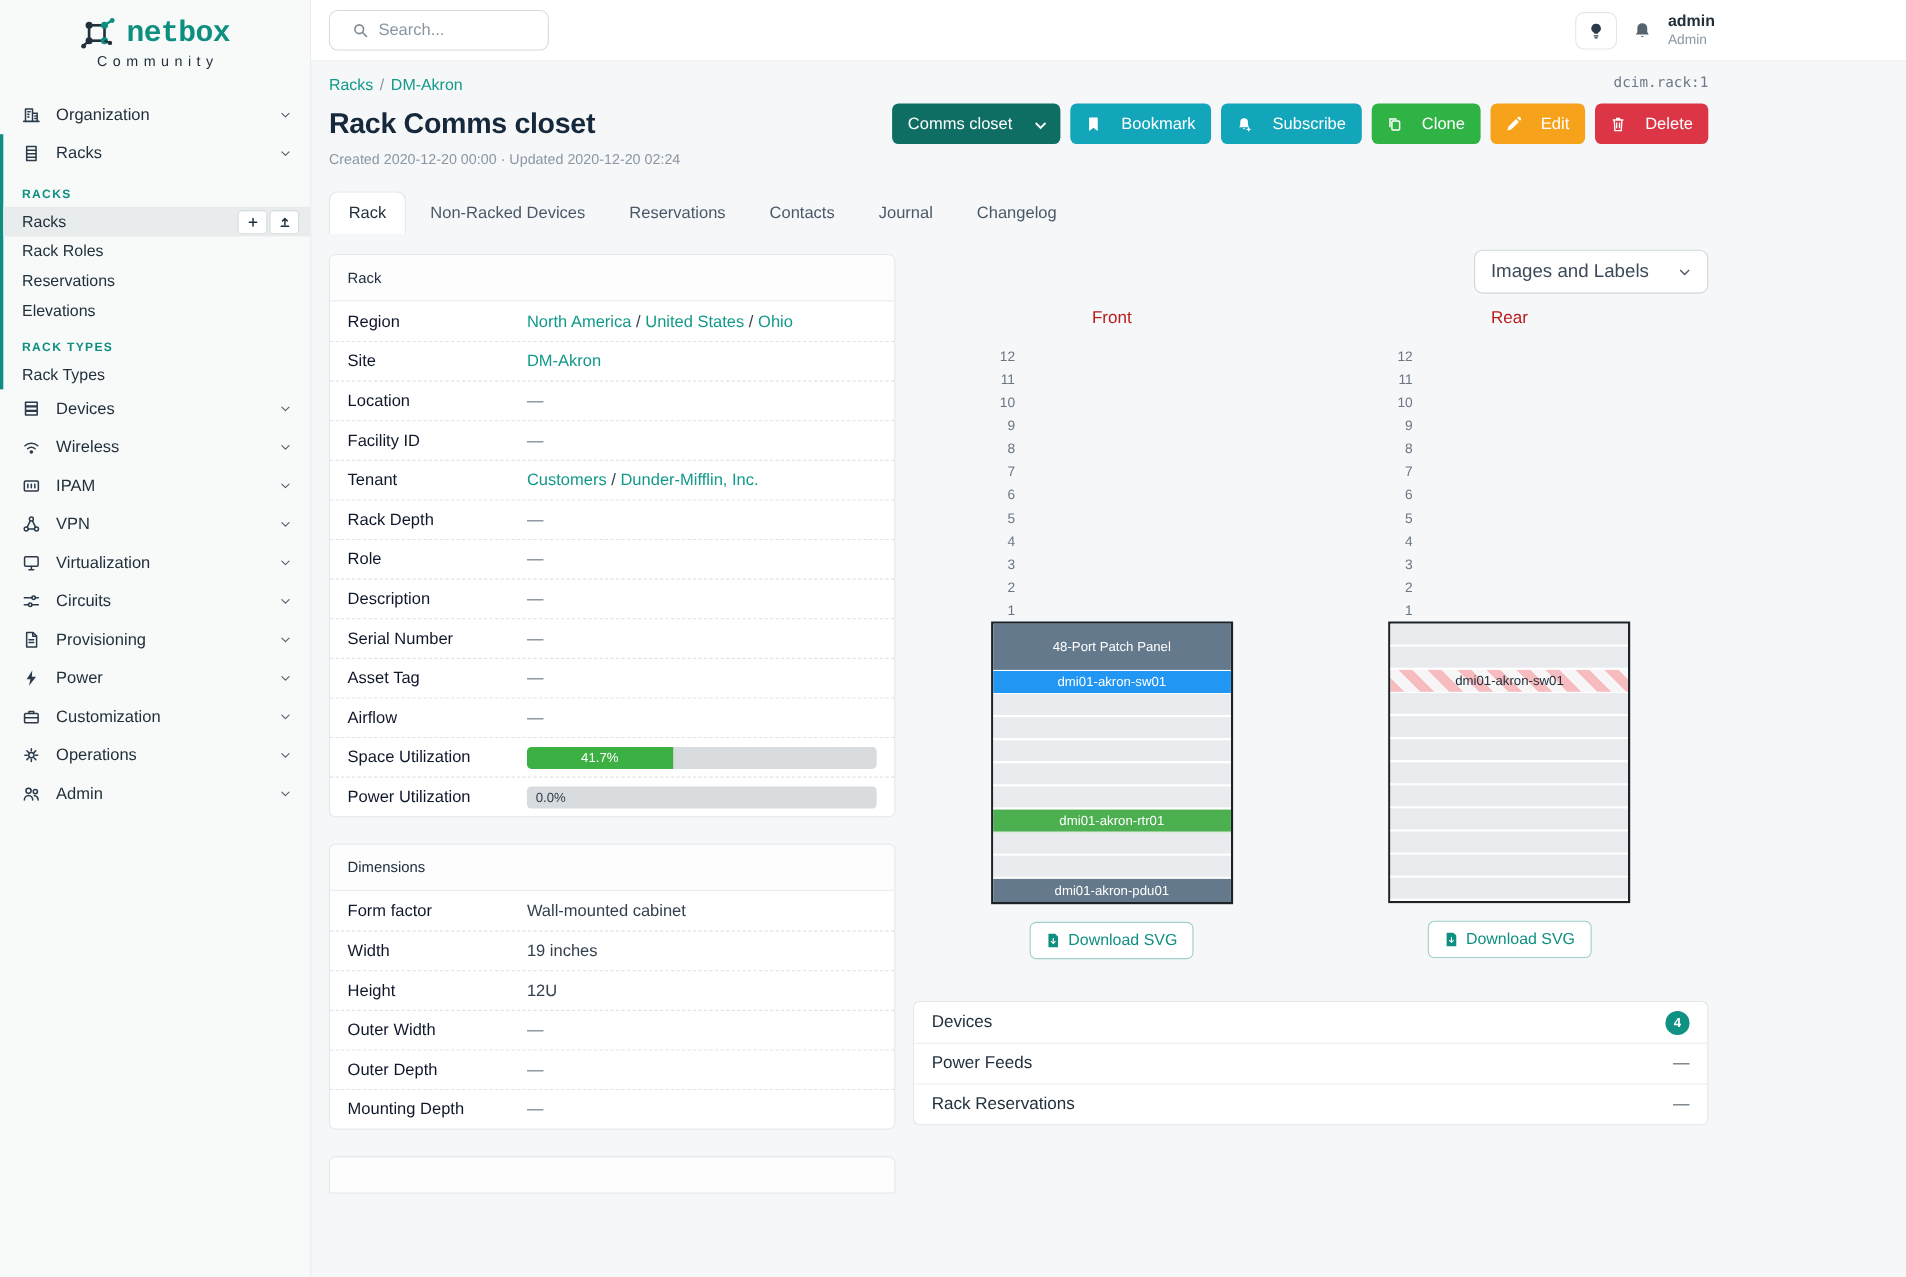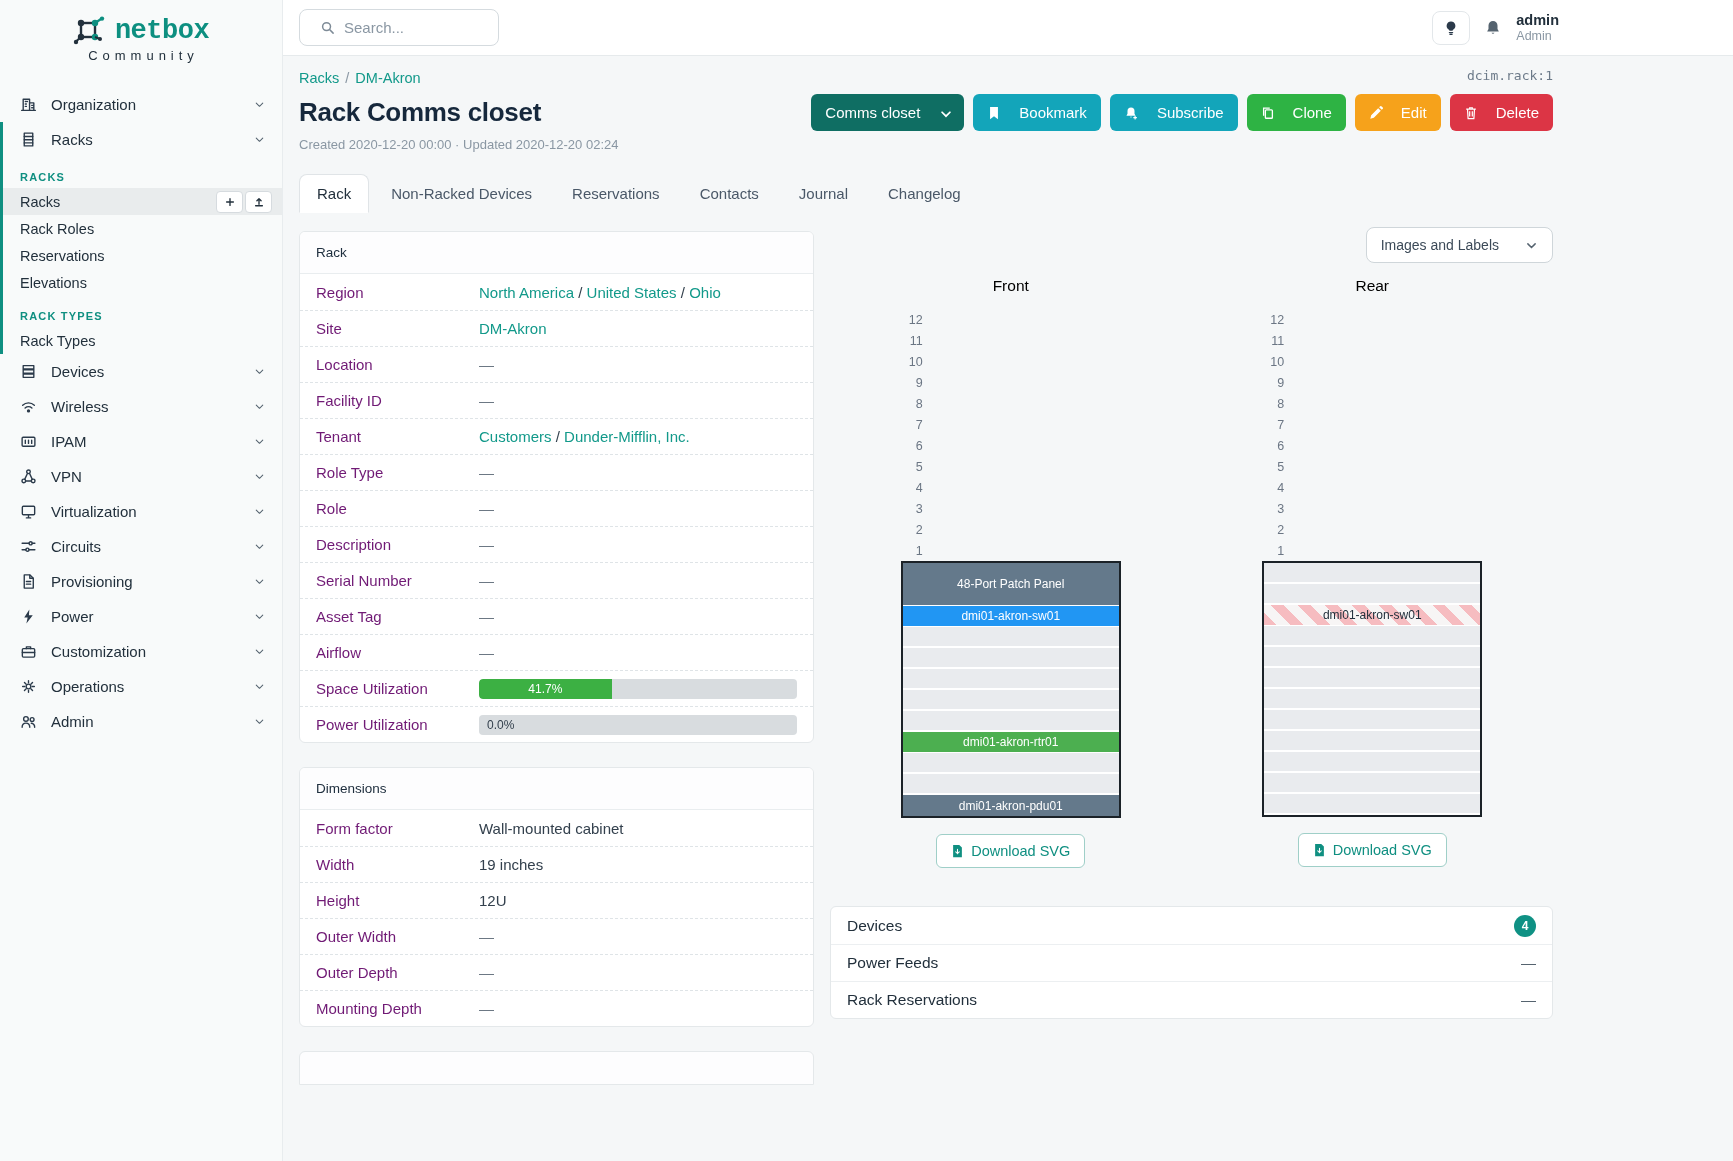--- a/index.html
+++ b/index.html
@@ -66,36 +66,36 @@
 
   .cols { display:flex; gap:16px; margin-top:18px; align-items:flex-start; }
   .col-left { width:515px; min-width:515px; }
   .col-right { flex:1; }
 
   .card { background:#fff; border:1px solid #e4e8ea; border-radius:6px; overflow:hidden; }
   .card + .card { margin-top:24px; }
   .card-header { padding:13px 16px; font-size:13.5px; color:#20303f; border-bottom:1px solid #e9edef; background:#fdfdfe; }
   .kv-row { display:flex; align-items:center; min-height:36px; padding:0 16px; font-size:15px; }
   .kv-row + .kv-row { border-top:1px dashed #dfe4e7; }
-  .kv-label { width:163px; min-width:163px; color:#701a75; }
+  .kv-label { width:163px; min-width:163px; color:#0f172a; }
   .kv-value { flex:1; color:#33404d; display:flex; align-items:center; }
   .kv-value a { color:#12998a; text-decoration:none; cursor:pointer; }
   .kv-dash { color:#6c7884; }
   .badge-status { background:#0d6efd; color:#fff; font-size:13px; font-weight:bold; padding:4px 11px; border-radius:6px; }
   .progress { position:relative; width:100%; height:20px; background:#d8dcdf; border-radius:4px; overflow:hidden; font-size:12px; }
   .progress-fill { height:100%; background:#3cb043; color:#fff; display:flex; align-items:center; justify-content:center; border-radius:4px 0 0 4px; }
   .progress-zero-label { position:absolute; left:8px; top:0; height:100%; display:flex; align-items:center; color:#33404d; }
 
   
   .elev-toolbar { display:flex; justify-content:flex-end; margin-top:-4px; }
-  .select-btn { background:#fff; border:1px solid #cfd6da; border-radius:8px; padding:9px 14px; font-size:14px; color:#3c4a58; display:flex; align-items:center; gap:26px; cursor:pointer; }
+  .select-btn { background:#fff; border:1px solid #cfd6da; border-radius:8px; padding:9px 14px; font-size:17px; color:#3c4a58; display:flex; align-items:center; gap:26px; cursor:pointer; }
   .select-btn svg { width:13px; height:13px; color:#55636f; }
   .elev-row { display:flex; margin-top:14px; }
   .elev-half { flex:1; display:flex; flex-direction:column; align-items:center; }
-  .elev-title { font-size:15.5px; color:#000000; margin-bottom:12px; }
+  .elev-title { font-size:15.5px; color:#b91c1c; margin-bottom:12px; }
   .rack-graphic { display:flex;flex-direction:column; }
   .unit-numbers { display:flex; flex-direction:column; margin-right:6px; padding-top:2px; }
   .unit-num { height:21px; width:22px; text-align:right; font-size:12.5px; color:#6b7684; display:flex; align-items:center; justify-content:flex-end; }
   .rack-box { width:220px; border:2px solid #1b2228; background:#fff; }
   .unit { height:21px; display:flex; align-items:center; justify-content:center; font-size:12px; border-bottom:1px solid #fff; }
   .unit:last-child { border-bottom:none; }
   .unit.empty { background:#e9ebee; border-bottom:2px solid #fff; }
   .unit.slate { background:#64798b; color:#fff; }
   .unit.blue  { background:#2196f3; color:#fff; }
   .unit.green { background:#4caf50; color:#fff; }
@@ -500,21 +500,21 @@
                     <span class="kv-dash">—</span>
                   </div>
                 </div>
                 <div class="kv-row">
                   <div class="kv-label">Tenant</div>
                   <div class="kv-value">
                     <span><a>Customers</a> / <a>Dunder-Mifflin, Inc.</a></span>
                   </div>
                 </div>
                 <div class="kv-row">
-                  <div class="kv-label">Role Type</div>
+                  <div class="kv-label">Rack Depth</div>
                   <div class="kv-value">
                     <span class="kv-dash">—</span>
                   </div>
                 </div>
                 <div class="kv-row">
                   <div class="kv-label">Role</div>
                   <div class="kv-value">
                     <span class="kv-dash">—</span>
                   </div>
                 </div>

